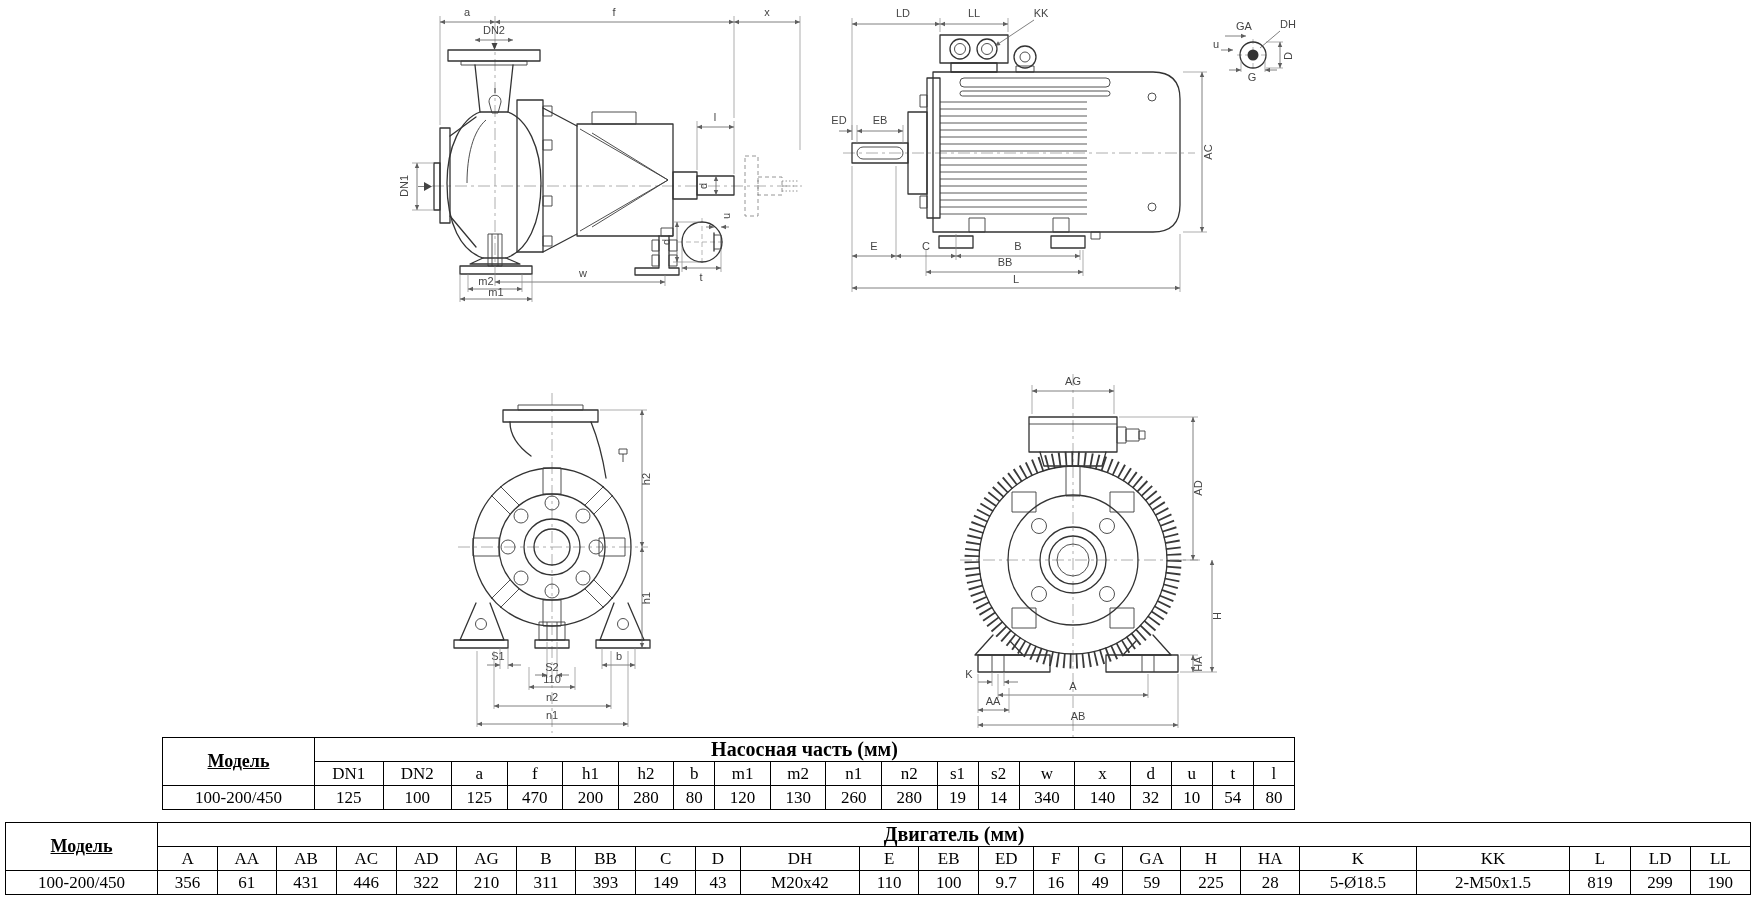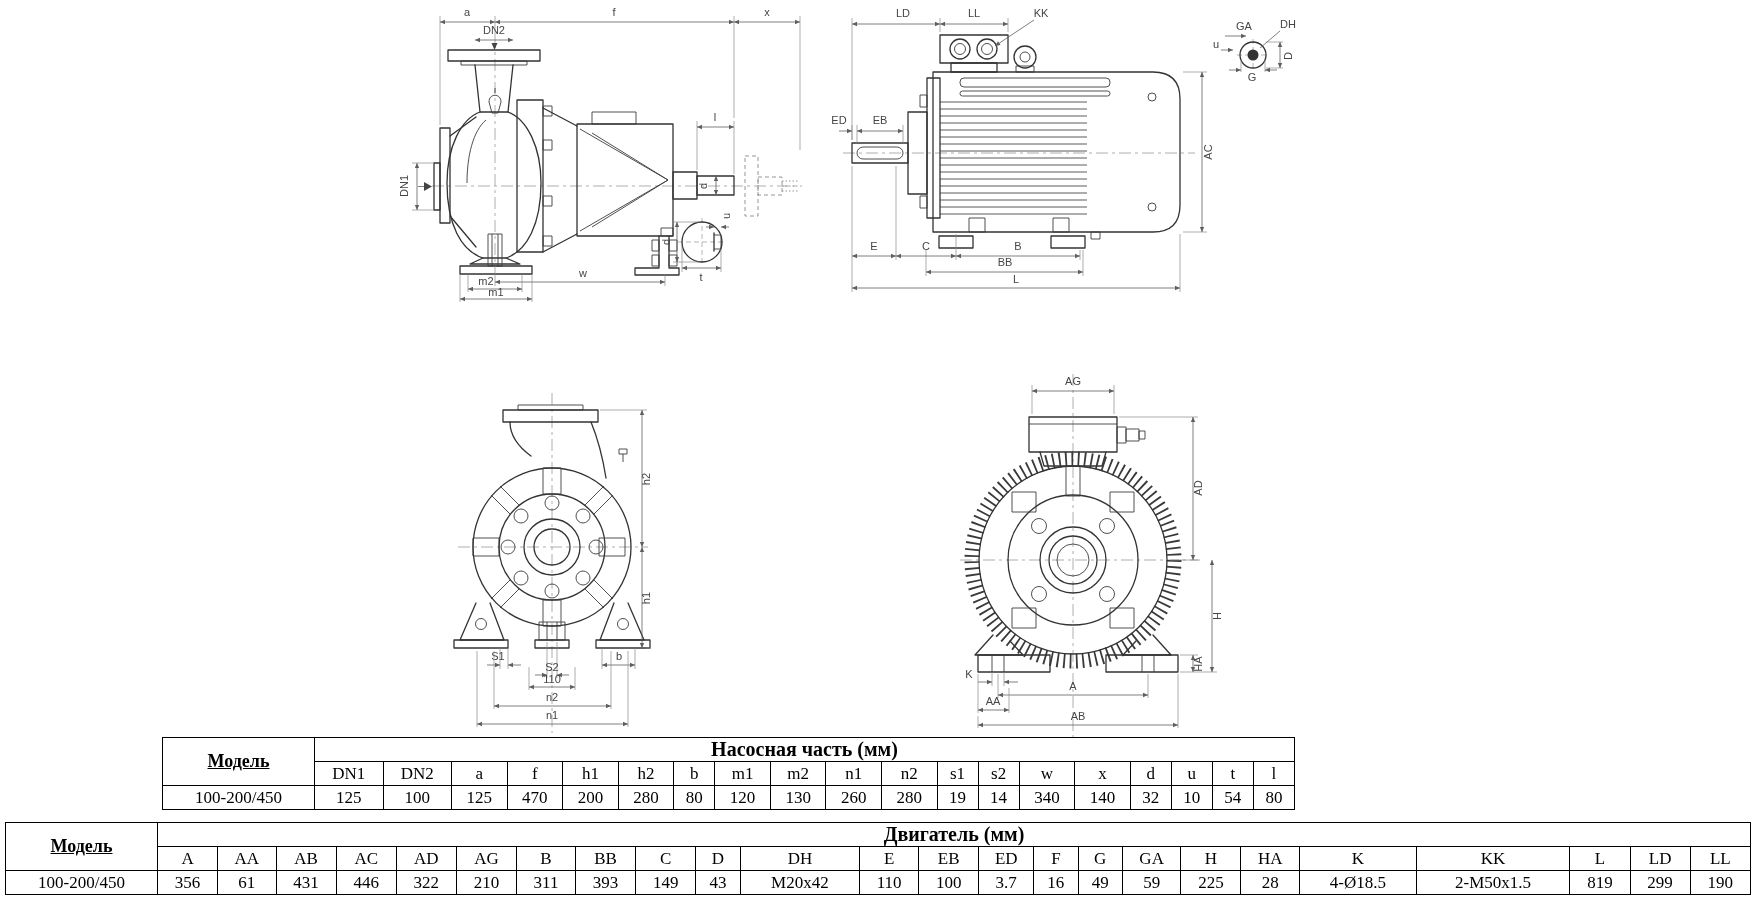--- a/index.html
+++ b/index.html
@@ -435,27 +435,27 @@
             <td>446</td>
             <td>322</td>
             <td>210</td>
             <td>311</td>
             <td>393</td>
             <td>149</td>
             <td>43</td>
             <td>M20x42</td>
             <td>110</td>
             <td>100</td>
-            <td>3.7</td>
+            <td>9.7</td>
             <td>16</td>
             <td>49</td>
             <td>59</td>
             <td>225</td>
             <td>28</td>
-            <td>4-Ø18.5</td>
+            <td>5-Ø18.5</td>
             <td>2-M50x1.5</td>
             <td>819</td>
             <td>299</td>
             <td>190</td>
           </tr>
       </tbody>
     </table>
   </div>
 
 </div>

